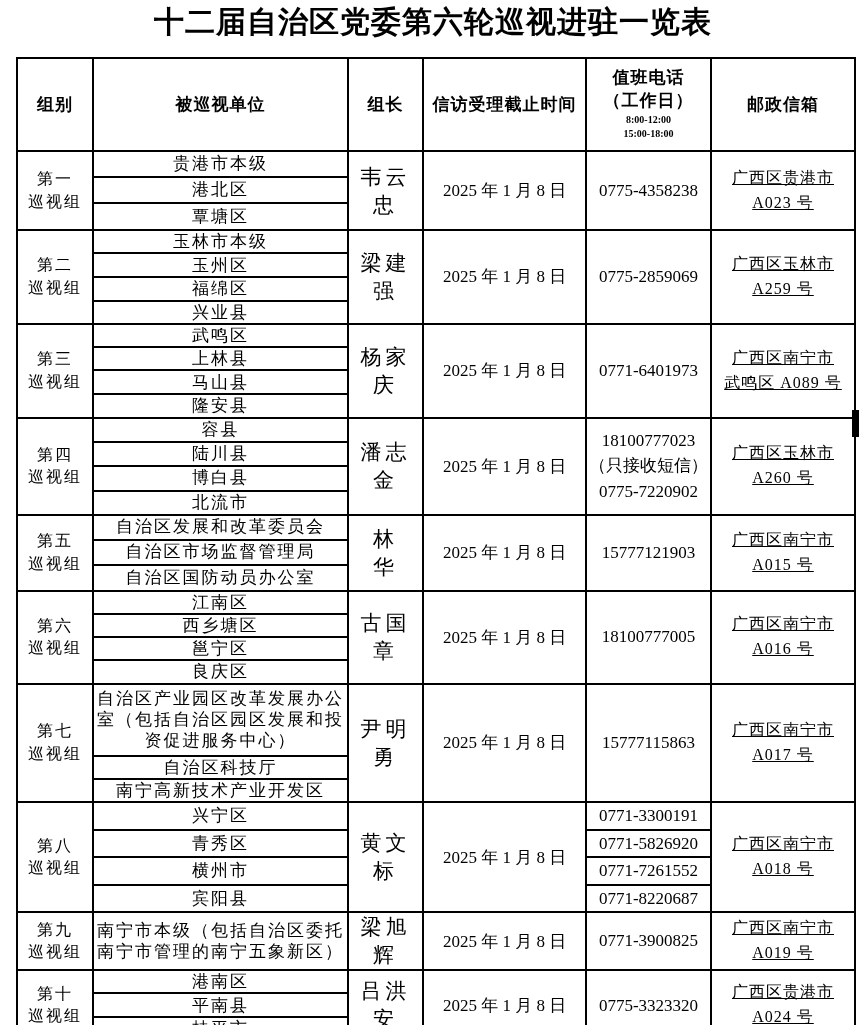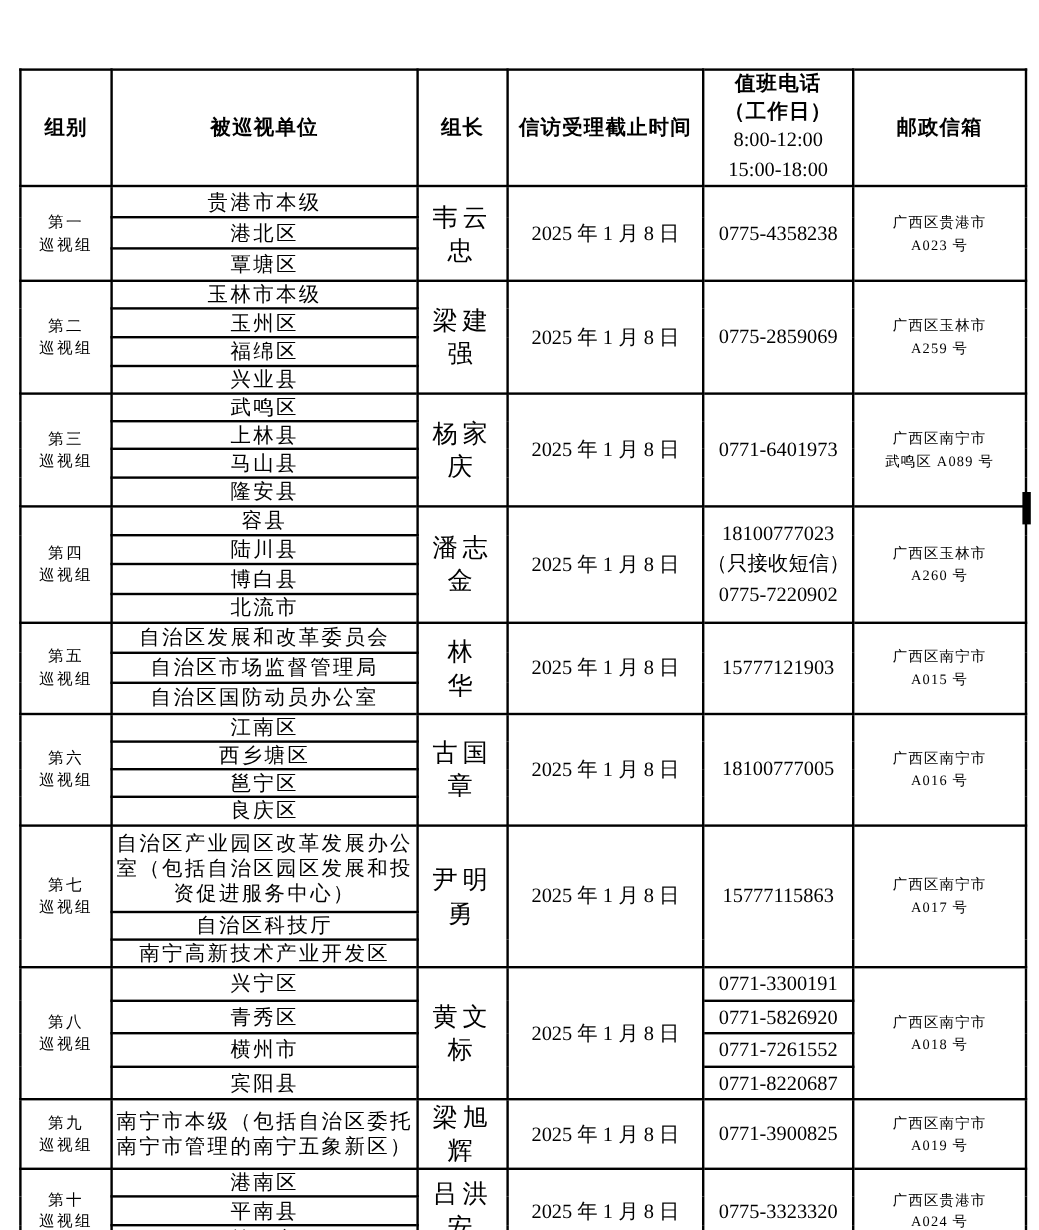--- a/index.html
+++ b/index.html
@@ -44,48 +44,49 @@
   th {
     font-family: "Liberation Sans", sans-serif;
     font-weight: bold;
     font-size: 17px;
     letter-spacing: 1px;
   }
   th .ph-bold { display: block; font-size: 17px; font-weight: bold; line-height: 1.35; }
   th .ph-time {
     display: block;
     font-family: "Liberation Serif", serif;
-    font-weight: normal;
-    font-size: 17px;
+    font-weight: bold;
+    font-size: 10px;
     line-height: 1.45;
     letter-spacing: 0;
   }
-  td.col-group { font-size: 13px; letter-spacing: 2px; line-height: 1.4; }
+  td.col-group { font-size: 16px; letter-spacing: 2px; line-height: 1.4; }
   td.col-unit  { font-size: 17px; letter-spacing: 2px; line-height: 1.25; }
   td.col-leader { font-size: 21px; letter-spacing: 4px; }
   td.col-date { font-size: 17px; letter-spacing: 0; }
   td.col-phone { font-size: 17px; letter-spacing: 0; line-height: 1.5; }
-  td.col-mailbox { font-size: 12px; letter-spacing: 1px; line-height: 1.55; }
+  td.col-mailbox { font-size: 16px; letter-spacing: 1px; line-height: 1.55; text-decoration: underline; }
   td .line { display: block; }
   
   td.sub-sep-top { border-top-width: 1px; border-radius: 11px; }
   td.sub-sep-bottom { border-bottom-width: 1px; }
   .right-edge-mark {
     position: absolute;
     left: 852px;
     top: 410px;
     width: 7px;
     height: 27px;
     background: #000;
   }
 </style>
 </head>
 <body>
 
 <div class="page">
+  <h1 class="title">十二届自治区党委第六轮巡视进驻一览表</h1>
 
   <table class="grid">
     <colgroup>
       <col style="width:76px">
       <col style="width:255px">
       <col style="width:75px">
       <col style="width:163px">
       <col style="width:125px">
       <col style="width:144px">
     </colgroup>

